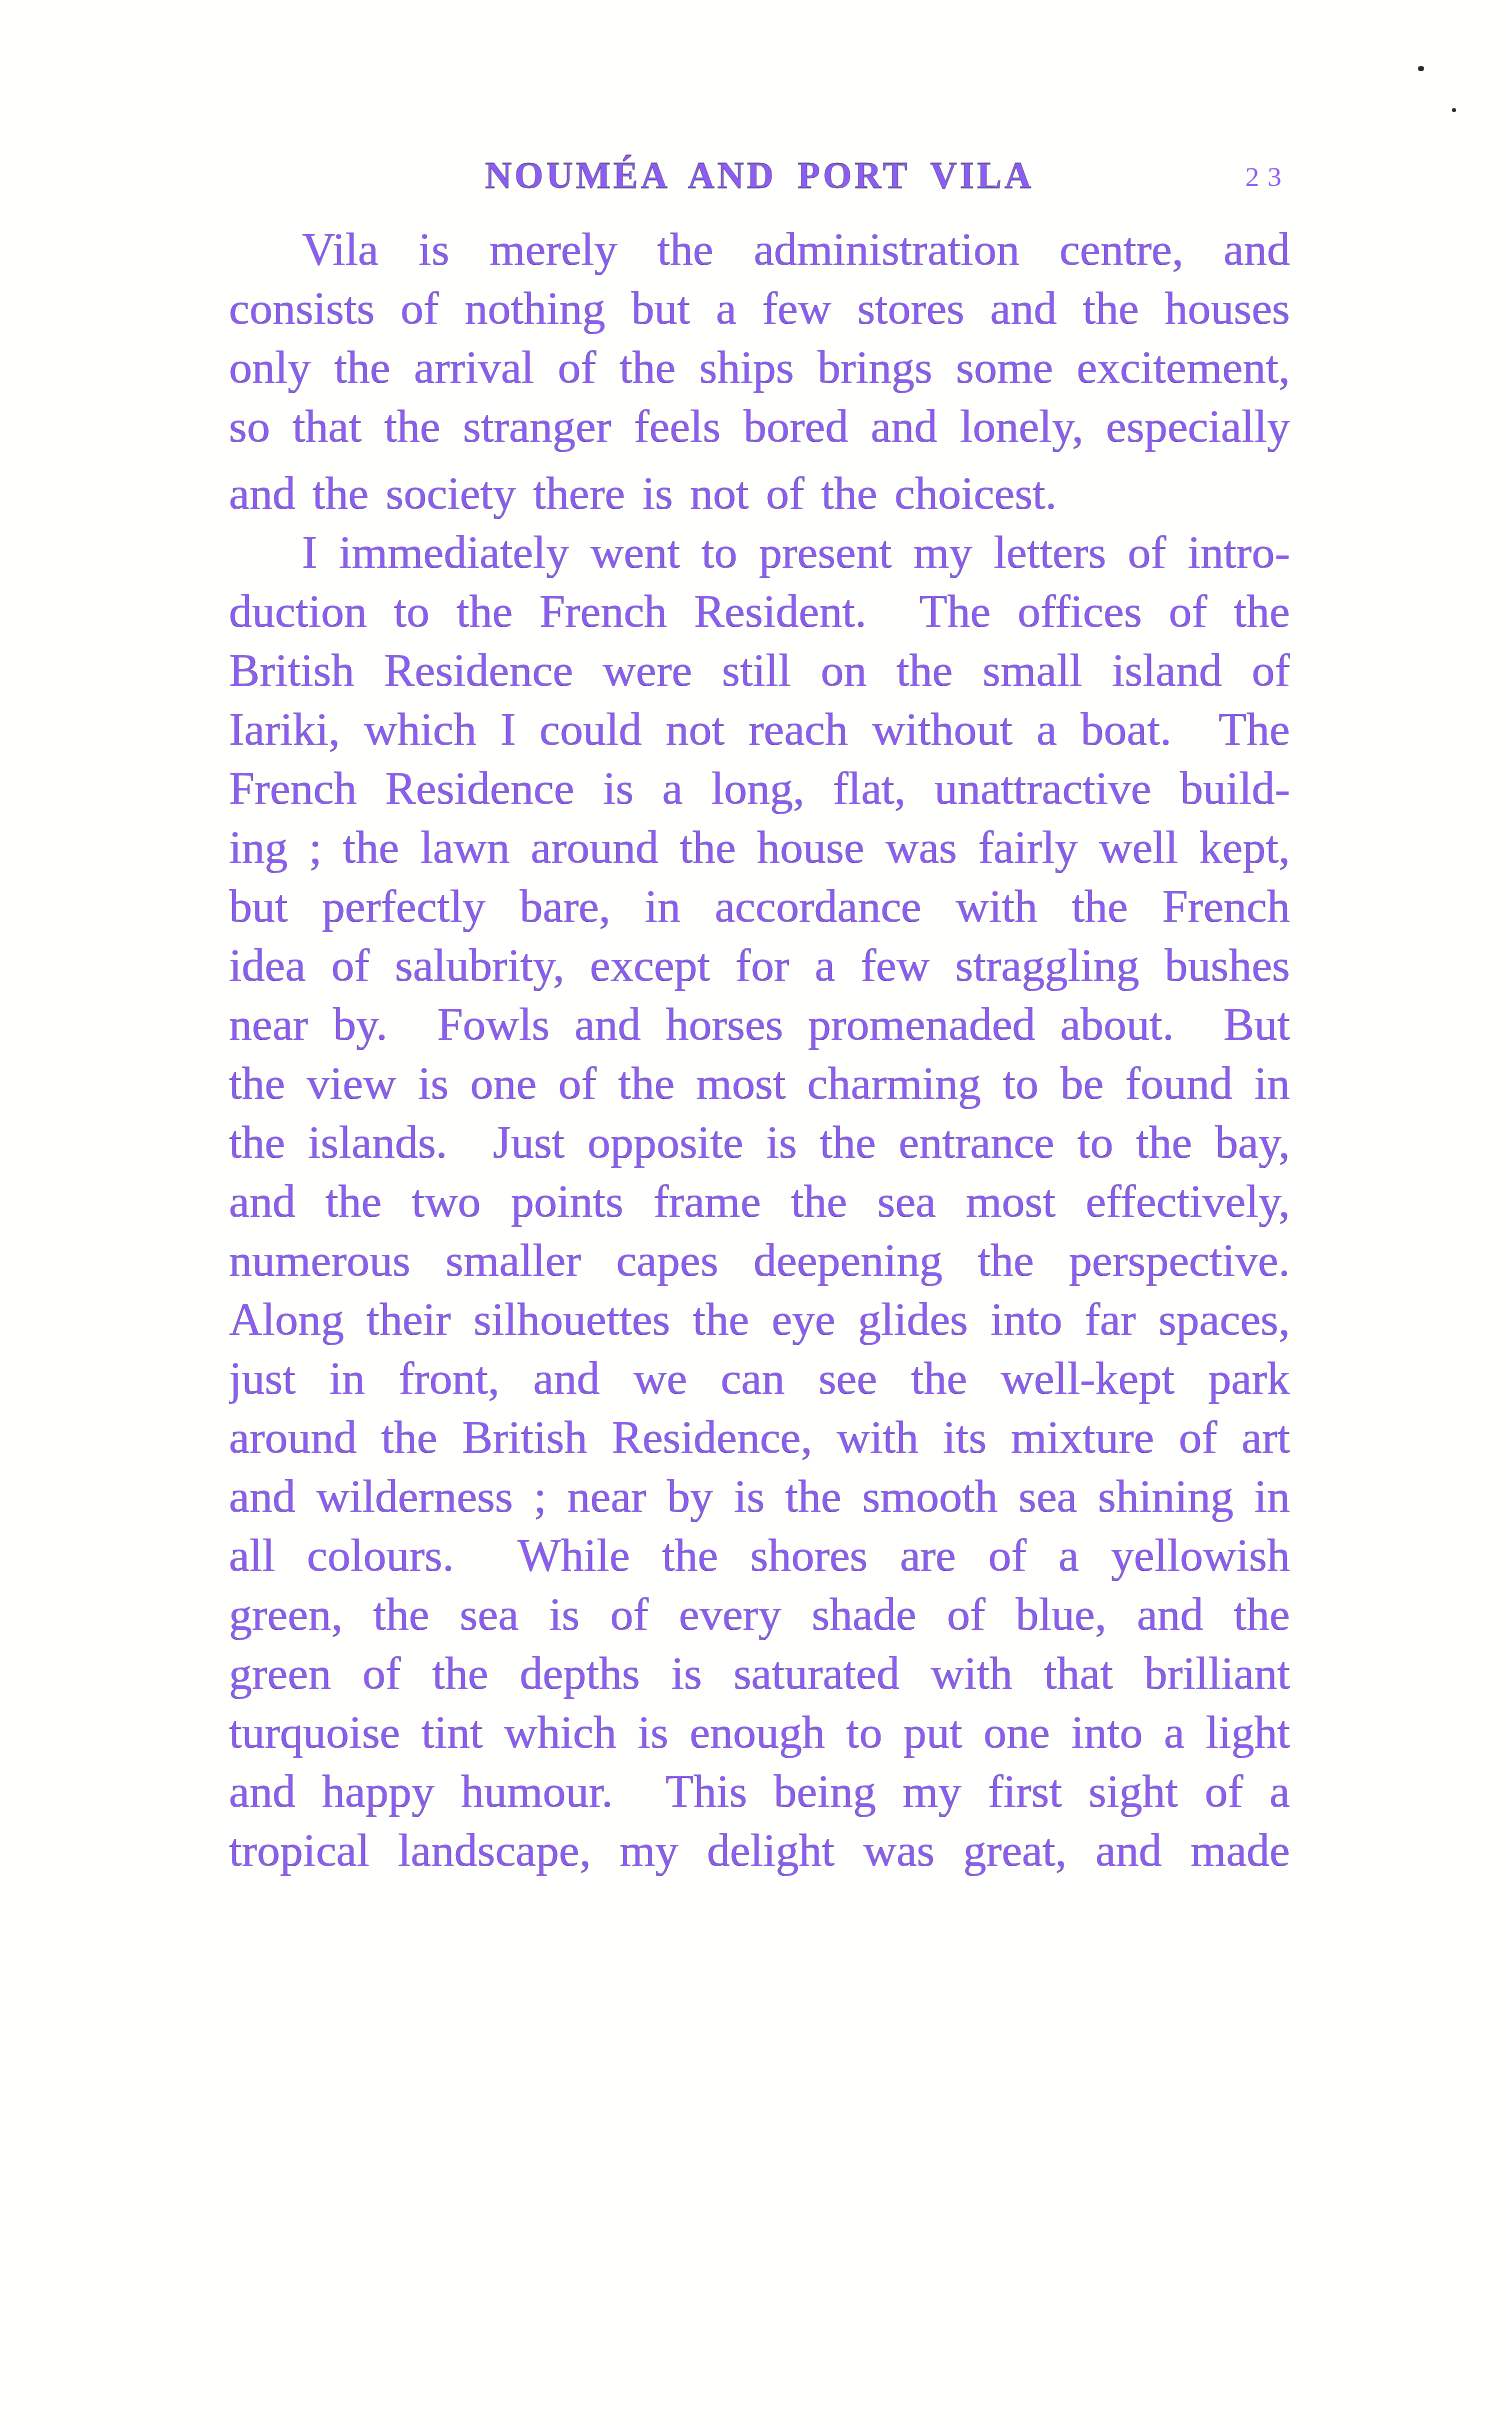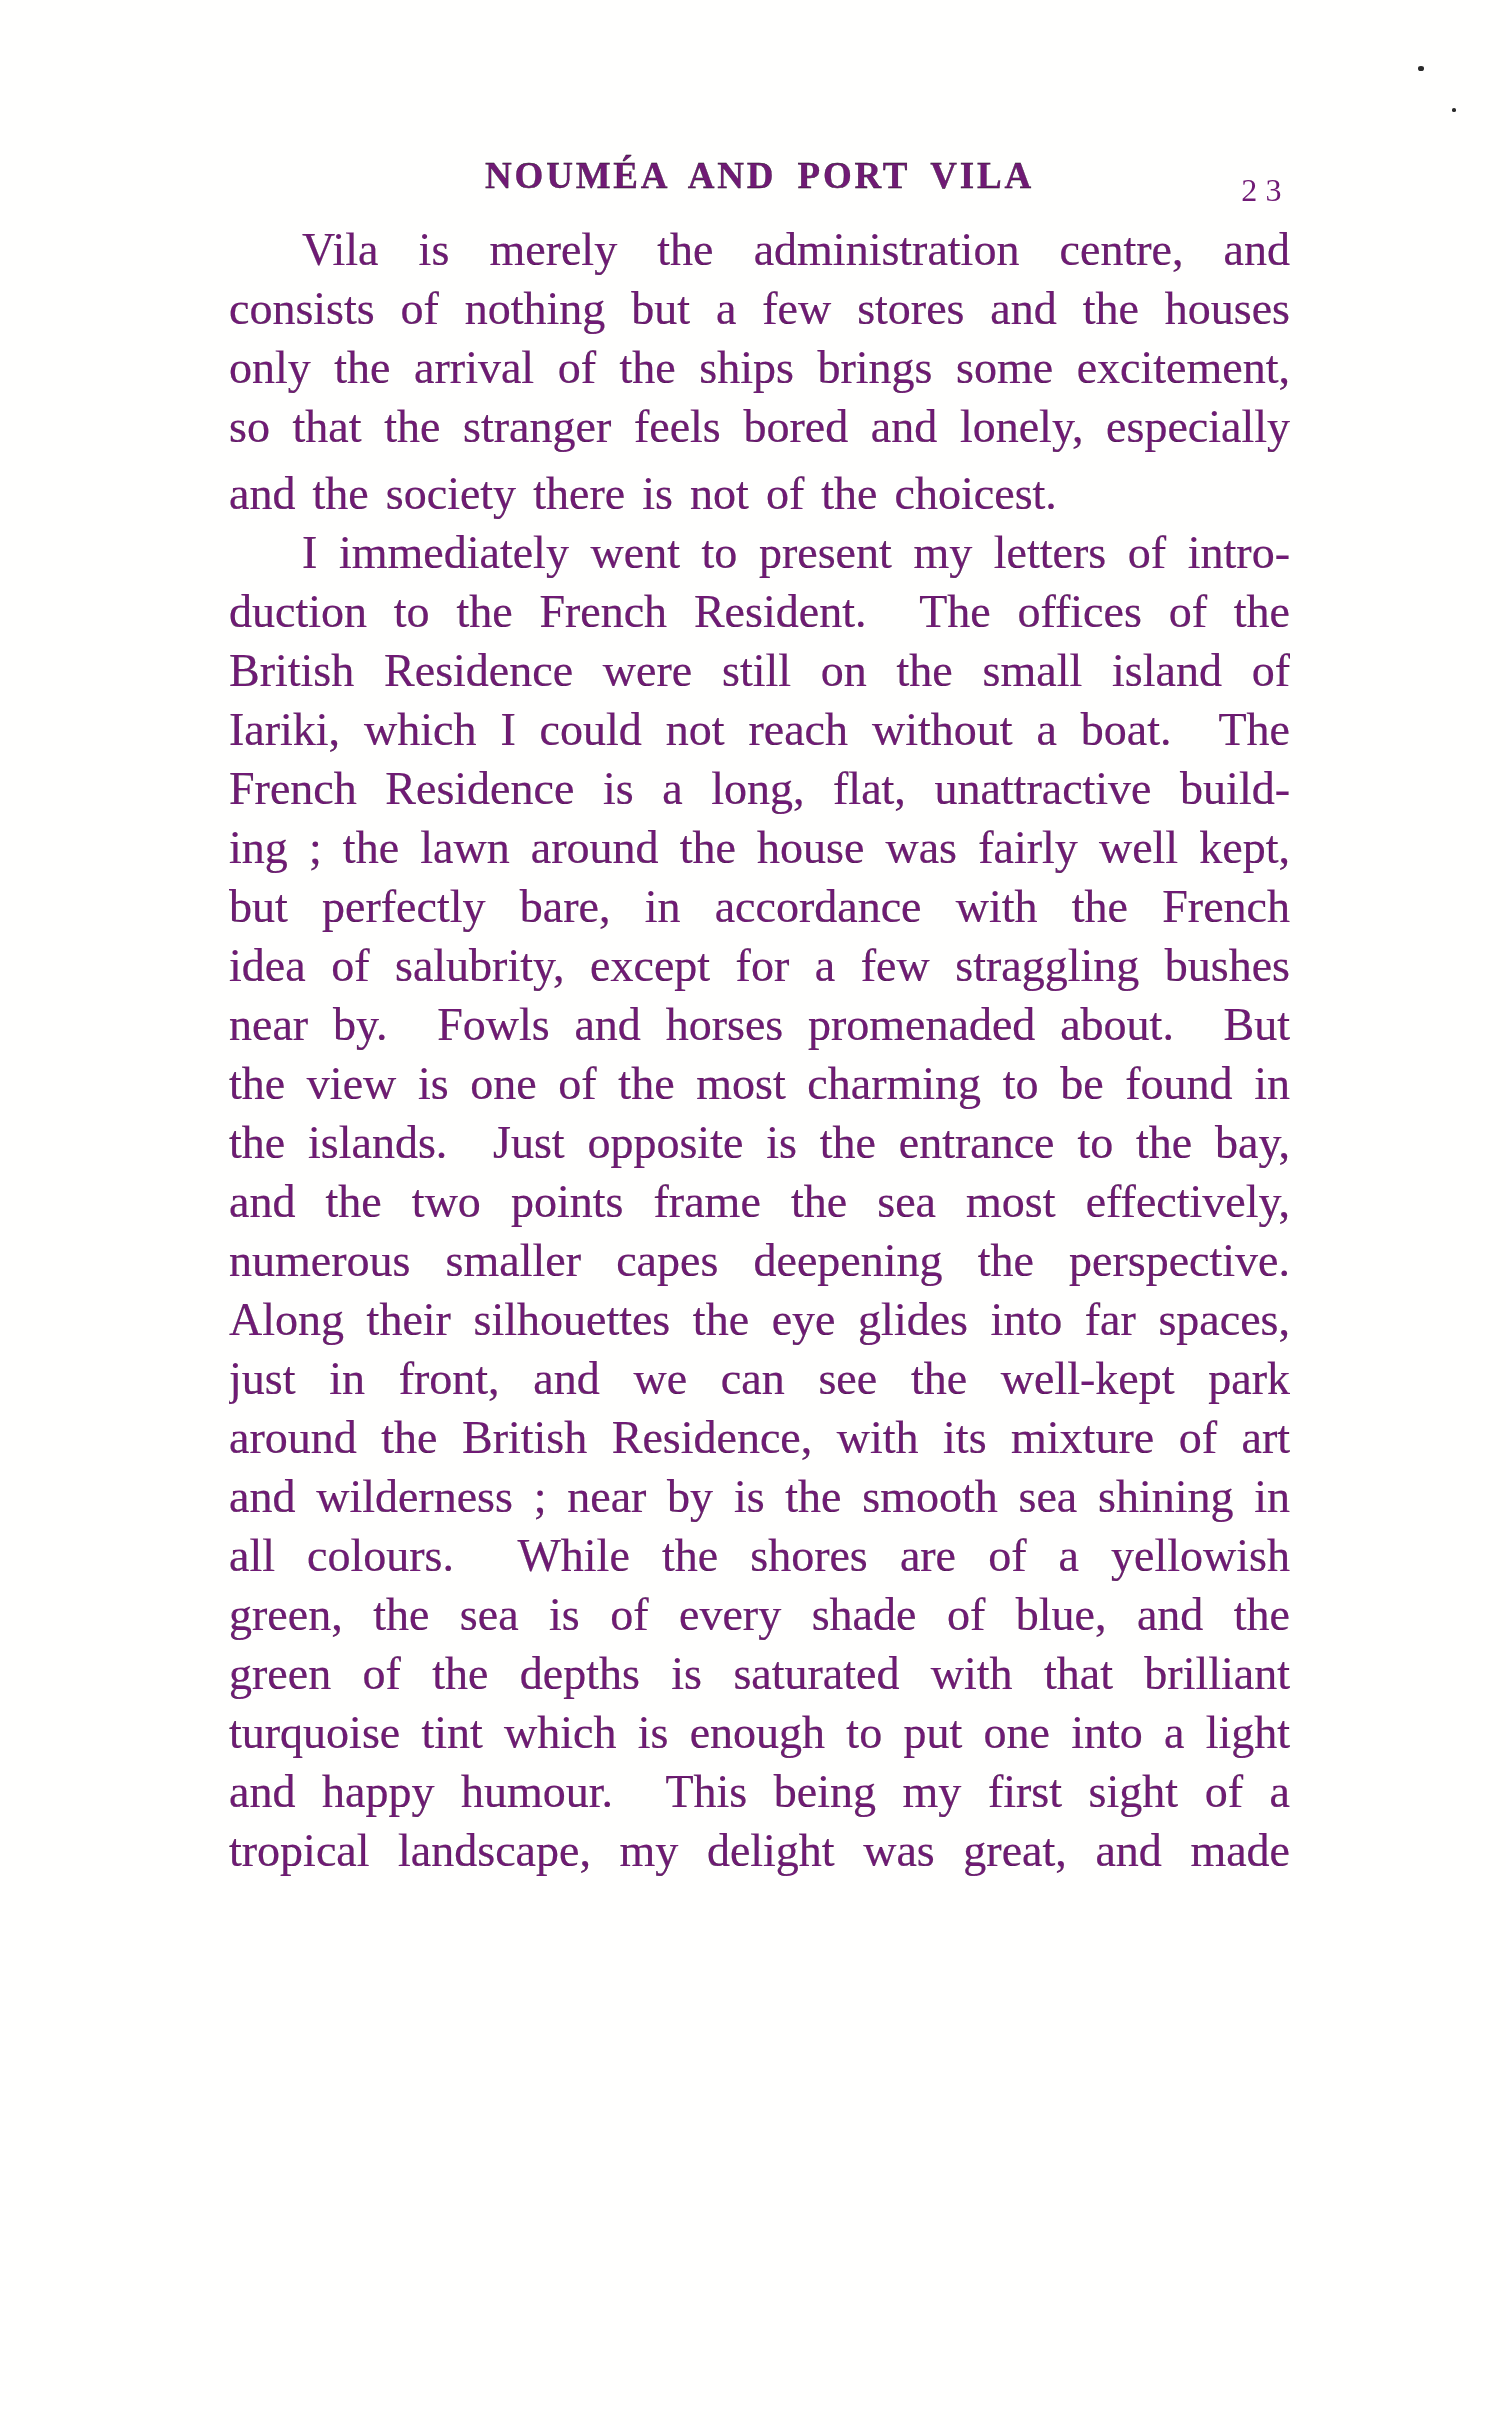--- a/index.html
+++ b/index.html
@@ -10,21 +10,21 @@
     background: #ffffff;
   }
   .page {
     position: absolute;
     left: 0; top: 0;
     width: 1507px;
     height: 2426px;
     background: #fffffe;
     overflow: hidden;
     font-family: "Liberation Serif", "DejaVu Serif", serif;
-    color: #701a75;
+    color: #8b5cf6;
   }
   
   .running-head {
     position: absolute;
     top: 150px;
     left: 229px;
     width: 1061px;
     height: 52px;
   }
   .running-title {
@@ -37,24 +37,23 @@
     font-weight: bold;
     letter-spacing: 2.8px;
     word-spacing: 9.3px;
     line-height: 52px;
     -webkit-text-stroke: 0.3px #141414;
   }
   .page-number {
     position: absolute;
     right: 0;
     top: 0.9px;
-    font-size: 32px;
+    font-size: 28px;
     letter-spacing: 8.4px;
     line-height: 52px;
-    margin-top: 13px;
   }
   
   .text-block {
     position: absolute;
     top: 220px;
     left: 229px;
     width: 1061px;
     font-size: 46px;
     -webkit-text-stroke: 0.2px #141414;
   }

